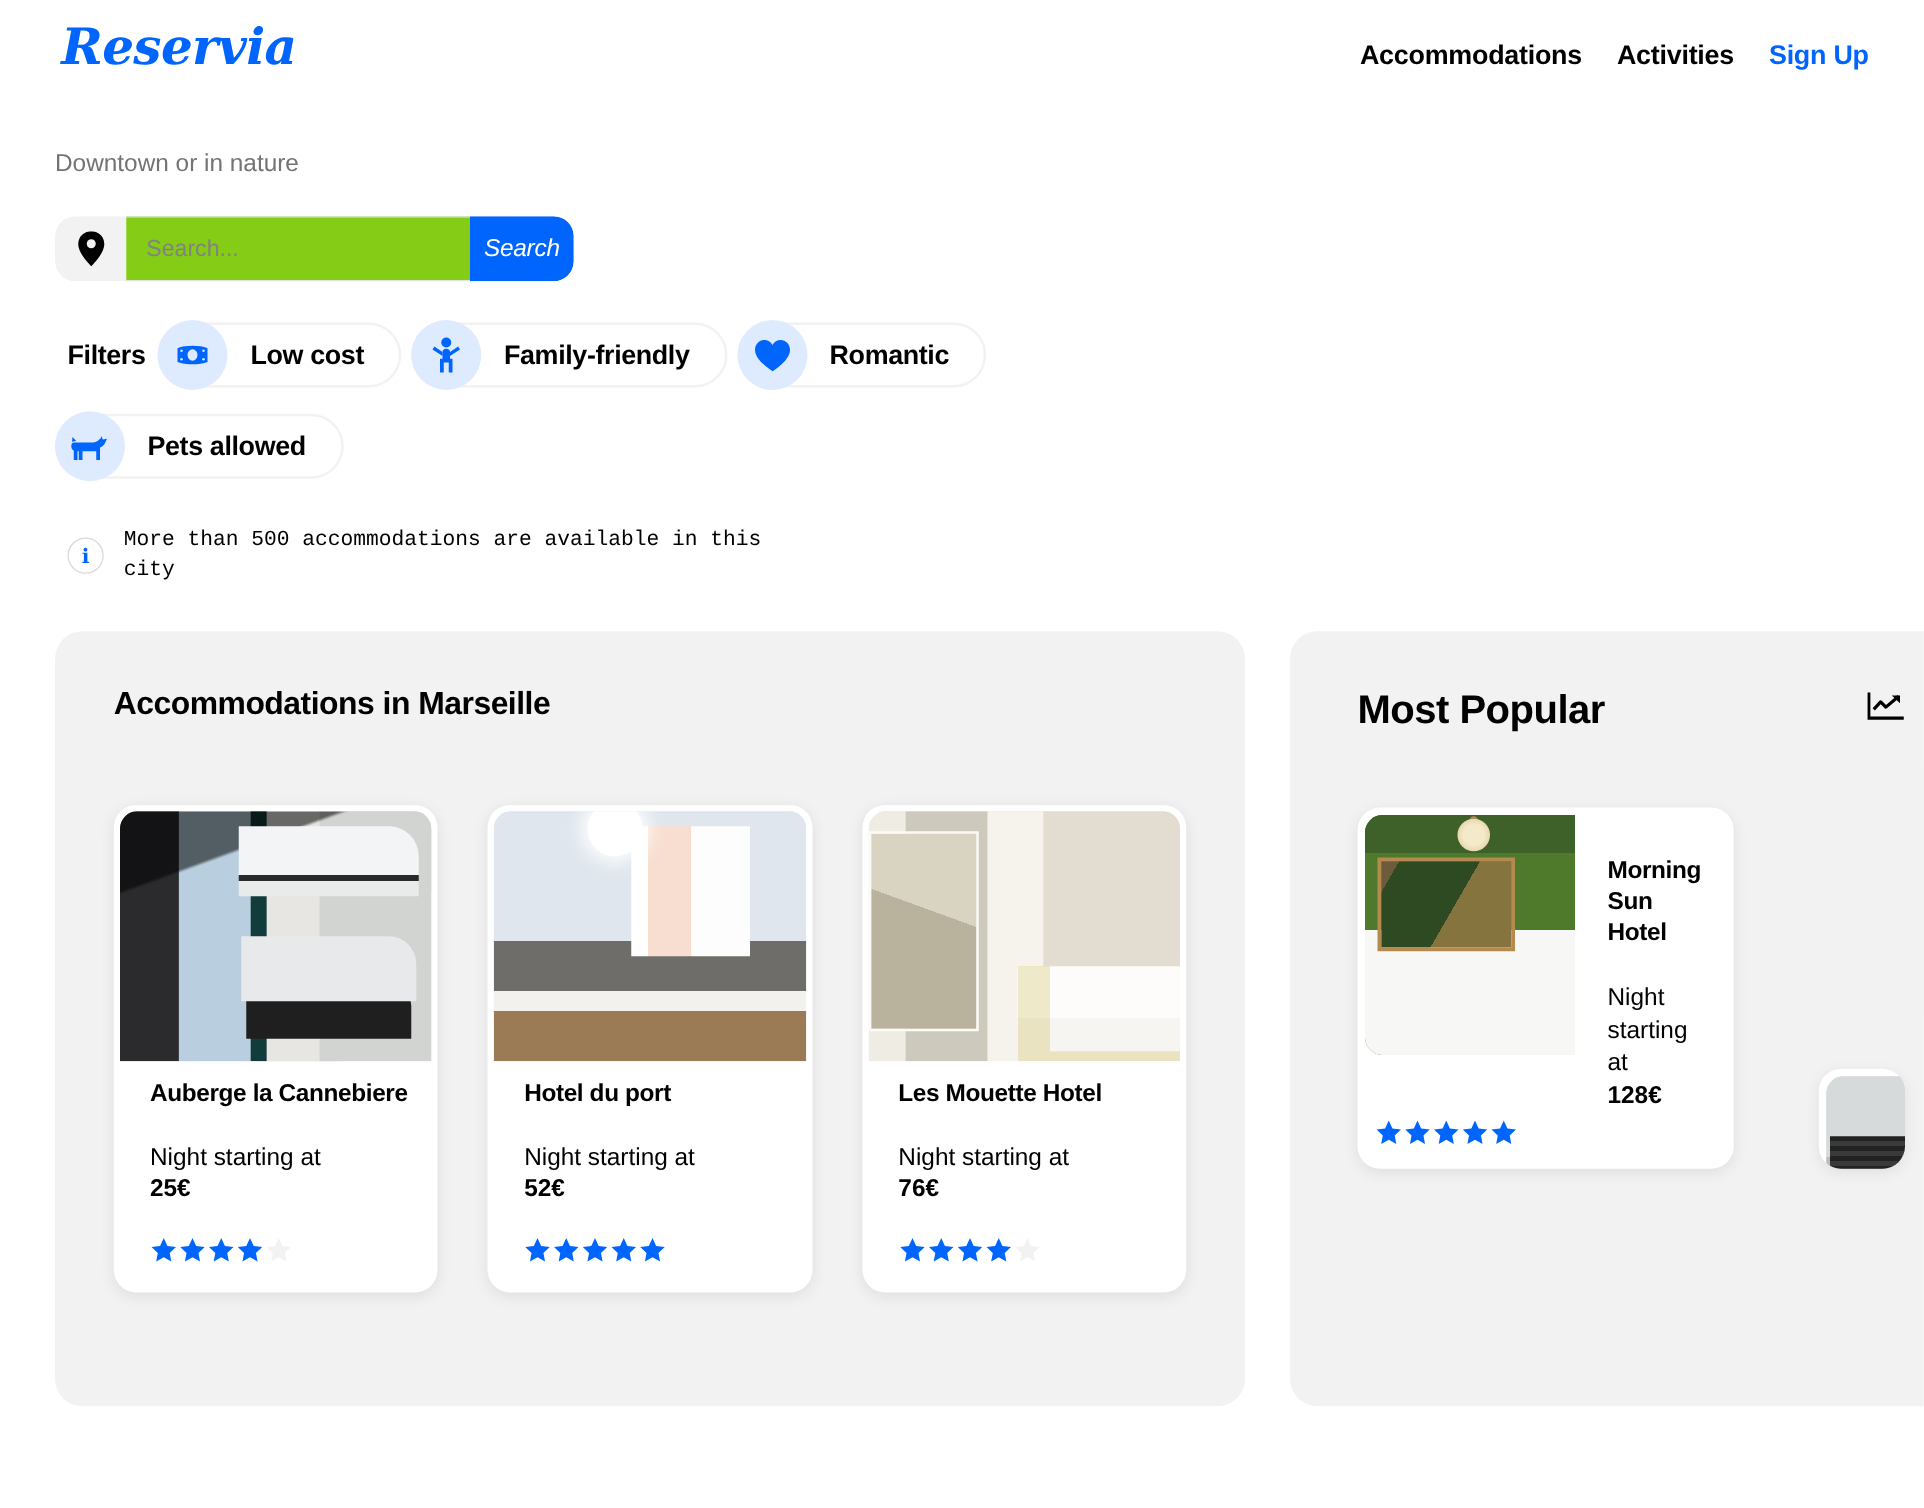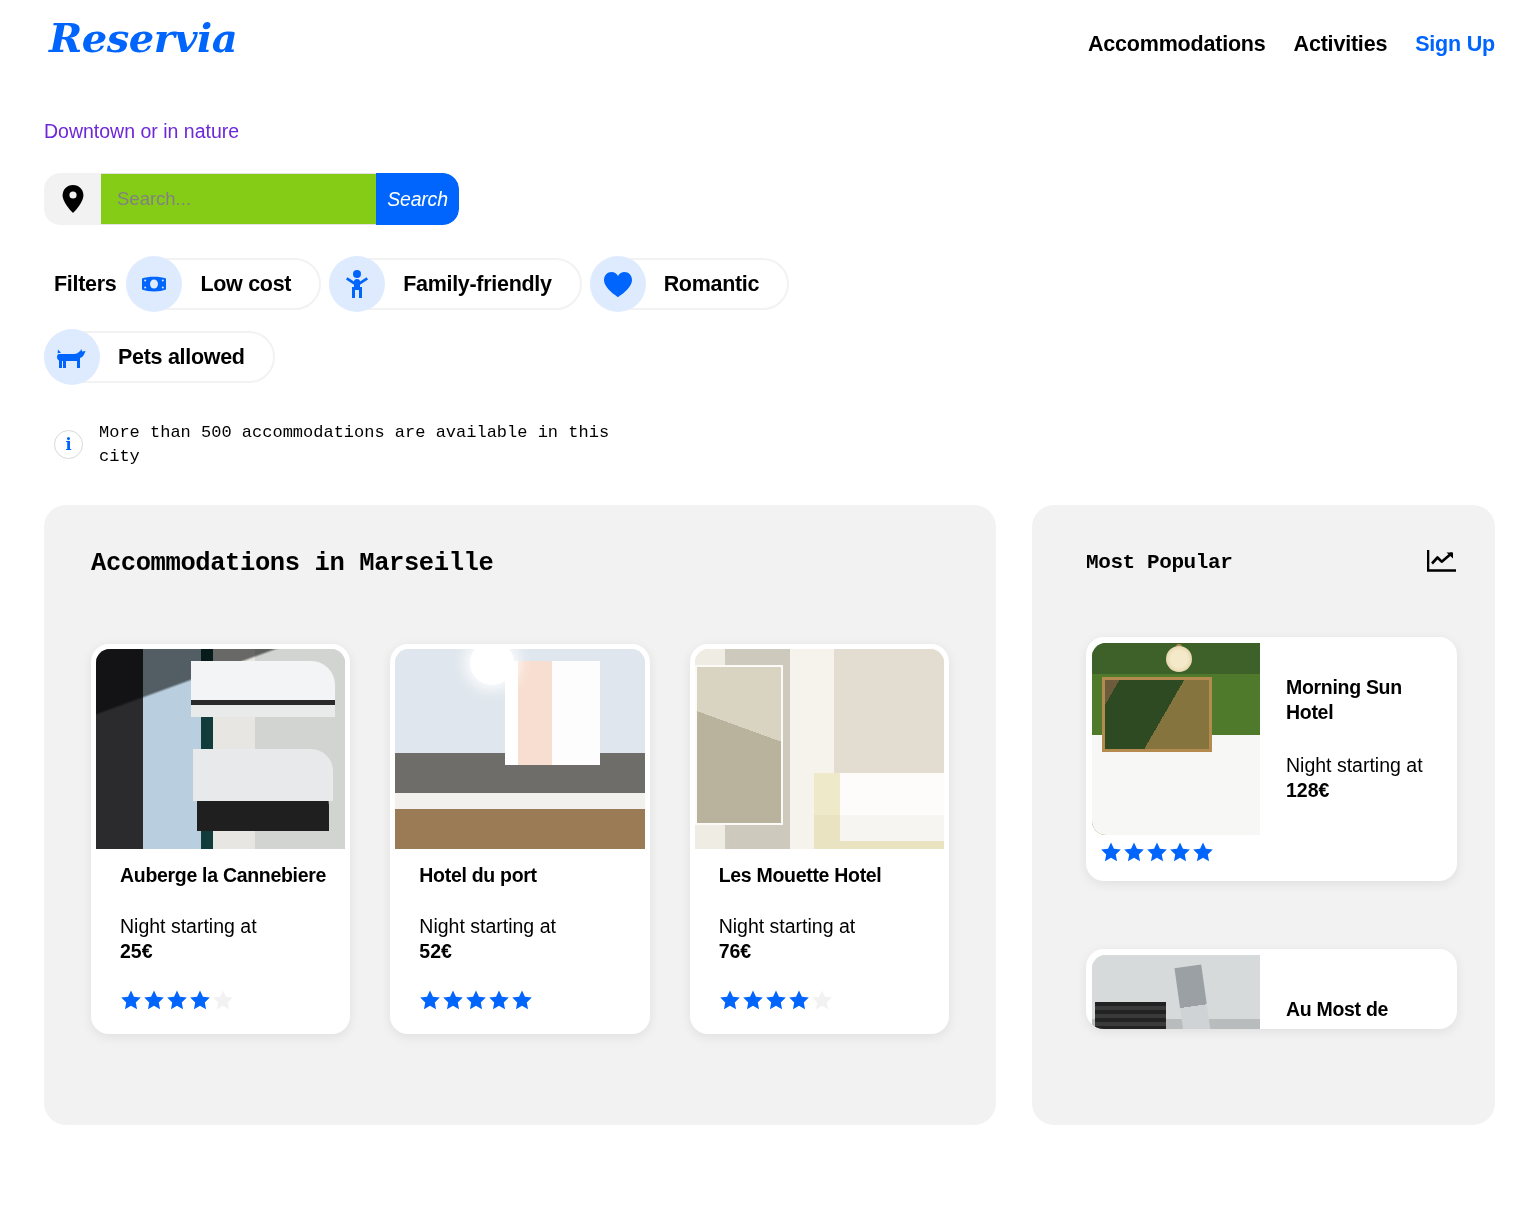--- a/index.html
+++ b/index.html
@@ -44,21 +44,21 @@
 
   
   .hero-title {
     font-size: 32.5px;
     font-weight: bold;
     letter-spacing: -0.6px;
     margin-top: 23px;
   }
   .hero-sub {
     font-size: 19.5px;
-    color: #6d28d9;
+    color: #737373;
     margin-top: 28px;
     font-weight: normal;
   }
 
   
   .searchbar {
     margin-top: 30px;
     display: inline-flex;
     height: 52px;
     border-radius: 16px;
@@ -189,23 +189,22 @@
   }
   .panel-head {
     display: flex;
     align-items: center;
     justify-content: space-between;
   }
   .panel-title {
     font-size: 25.5px;
     font-weight: bold;
     letter-spacing: -0.4px;
-    font-family: Liberation Mono, monospace;
-  }
-  .panel.right .panel-title { font-size: 21px; }
+  }
+  .panel.right .panel-title { font-size: 32px; }
 
   
   .cards {
     display: flex;
     gap: 40px;
     margin-top: 66px;
   }
   .card {
     width: 264px;
     background: #ffffff;
@@ -230,21 +229,21 @@
   .card-price {
     font-size: 19.5px;
     margin-top: 26px;
     line-height: 1.3;
   }
   .card-price b { font-weight: bold; }
   .stars { margin-top: 25px; display: flex; gap: 1px; }
   .star { width: 22px; height: 22px; display: block; }
 
   
-  .pop-list { margin-top: 60px; display: flex; flex-direction: column; gap: 68px; }
+  .pop-list { margin-top: 60px; display: flex; gap: 68px; align-items: flex-end; }
   .pop-card {
     background: #ffffff;
     border-radius: 18px;
     padding: 6px;
     box-shadow: 0 3px 12px rgba(0,0,0,0.08);
     position: relative;
   }
   .pop-row { display: flex; }
   .pop-img {
     width: 168px;

